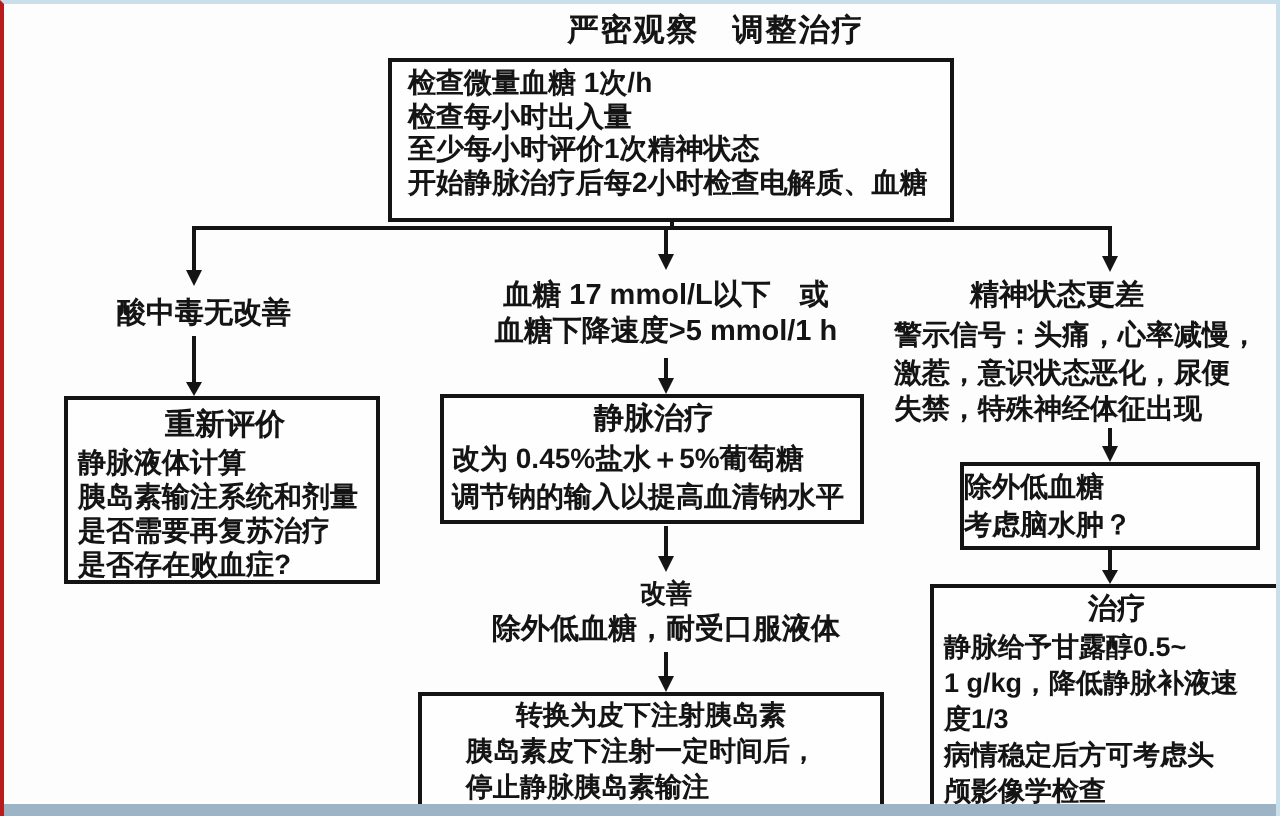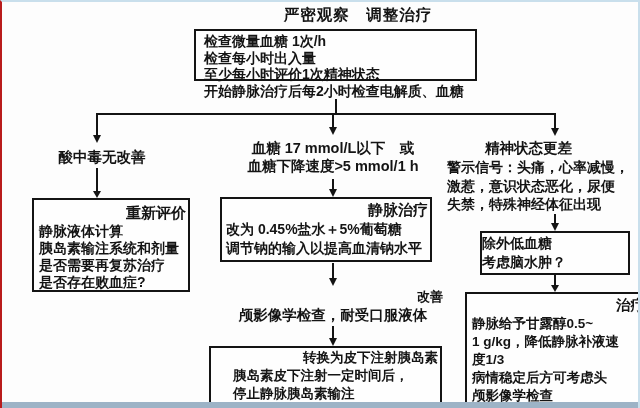--- a/index.html
+++ b/index.html
@@ -7,23 +7,23 @@
     position:relative; width:640px; height:408px; overflow:hidden;
     background:#fdfdfd;
     border-top:2px solid #c9dfec; border-left:2px solid #b91c1c; border-right:2px solid #c9dfec;
     box-sizing:border-box;
     font-family:"Liberation Sans","DejaVu Sans",sans-serif;
     font-weight:700; color:#141414;
   }
   .connectors{position:absolute; left:0; top:0; width:640px; height:408px; pointer-events:none;}
   .box{position:absolute; border:2px solid #141414; background:#fefefe; box-sizing:border-box; line-height:17px; font-size:14px;}
   .lbl{position:absolute; font-size:14.5px; line-height:18px;}
-  .bt{text-align:right;}
+  .bt{text-align:center;}
   .title{position:absolute; left:196px; top:3px; width:320px; text-align:center; font-size:15.5px; letter-spacing:1px;}
-  .monitor{left:192px; top:27px; width:283px; height:52px; padding:2px 2px 0 8px; line-height:16.5px;}
+  .monitor{left:192px; top:27px; width:283px; height:82px; padding:2px 2px 0 8px; line-height:16.5px;}
   .left-label{left:40px; top:146px; width:120px; text-align:center;}
   .reeval{left:30px; top:196px; width:158px; height:94px; padding:2px 2px 0 5px;}
   .reeval .bt{font-size:15px; line-height:21px;}
   .mid-label{left:231px; top:137px; width:200px; text-align:center;}
   .iv{left:218px; top:195px; width:212px; height:65px; padding:1px 2px 0 4px; line-height:18.5px;}
   .iv .bt{font-size:15px; line-height:20px;}
   .improve{left:221px; top:286px; width:220px; text-align:center;}
   .improve .bt{font-size:13px;}
   .switch{left:207px; top:344px; width:233px; height:58px; padding:1px 2px 0 2px; line-height:18px; font-size:13.5px;}
   .switch .ln{padding-left:20px;}
@@ -91,21 +91,21 @@
   </div>
 
   <div class="box iv">
     <div class="bt">静脉治疗</div>
     <div class="ln">改为 0.45%盐水＋5%葡萄糖</div>
     <div class="ln">调节钠的输入以提高血清钠水平</div>
   </div>
 
   <div class="lbl improve">
     <div class="bt">改善</div>
-    <div>颅影像学检查，耐受口服液体</div>
+    <div>除外低血糖，耐受口服液体</div>
   </div>
 
   <div class="box switch">
     <div class="bt">转换为皮下注射胰岛素</div>
     <div class="ln">胰岛素皮下注射一定时间后，</div>
     <div class="ln">停止静脉胰岛素输注</div>
   </div>
 
   <div class="lbl right-title">精神状态更差</div>
 

